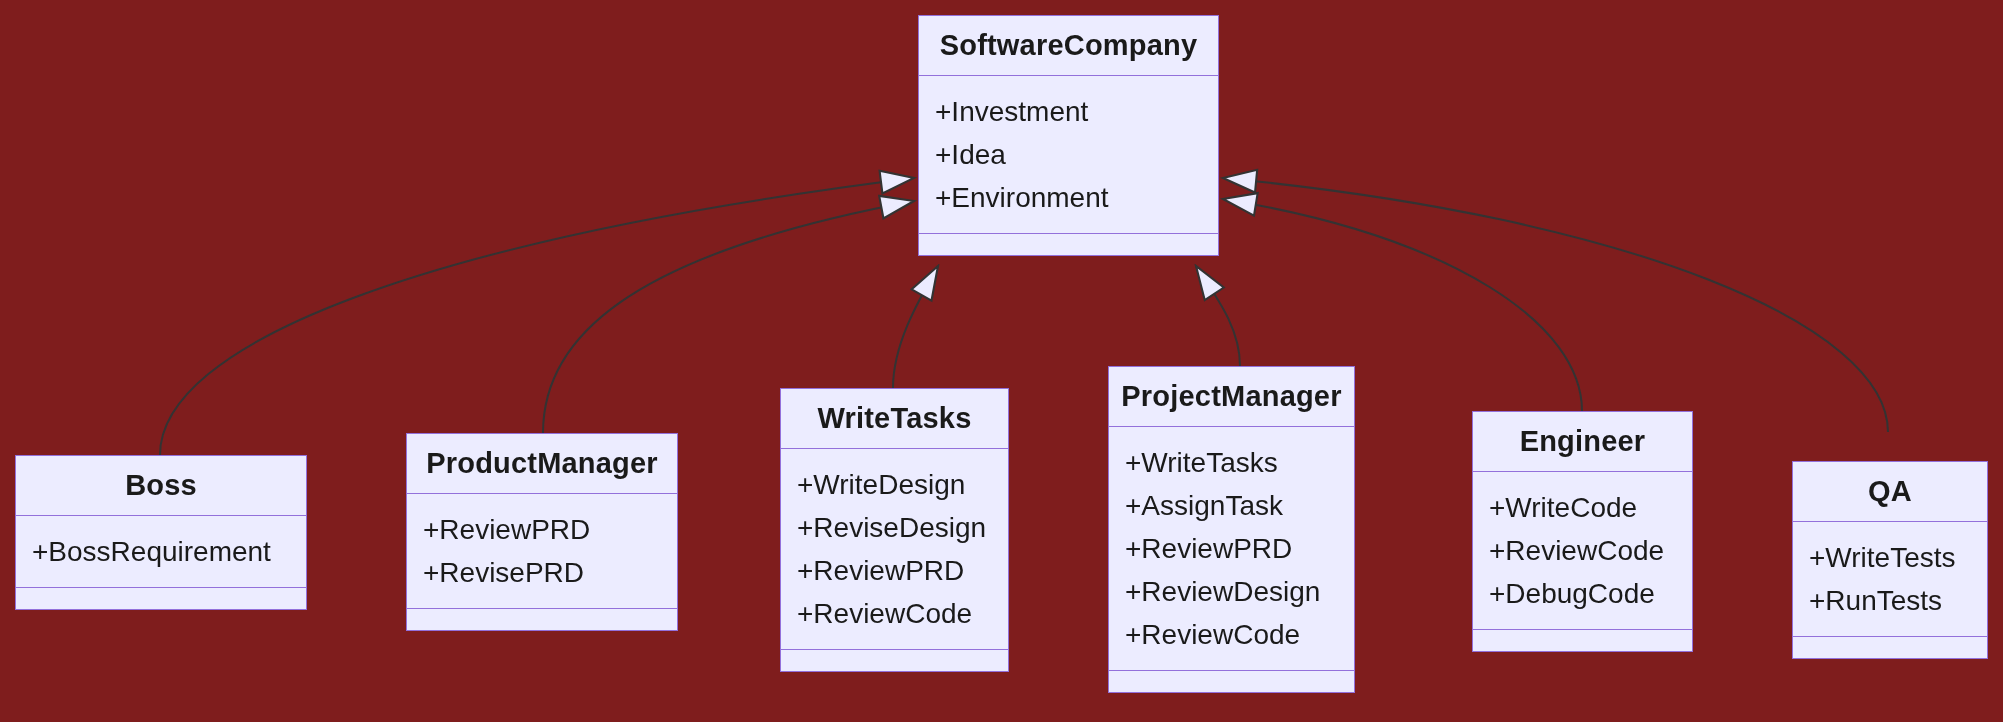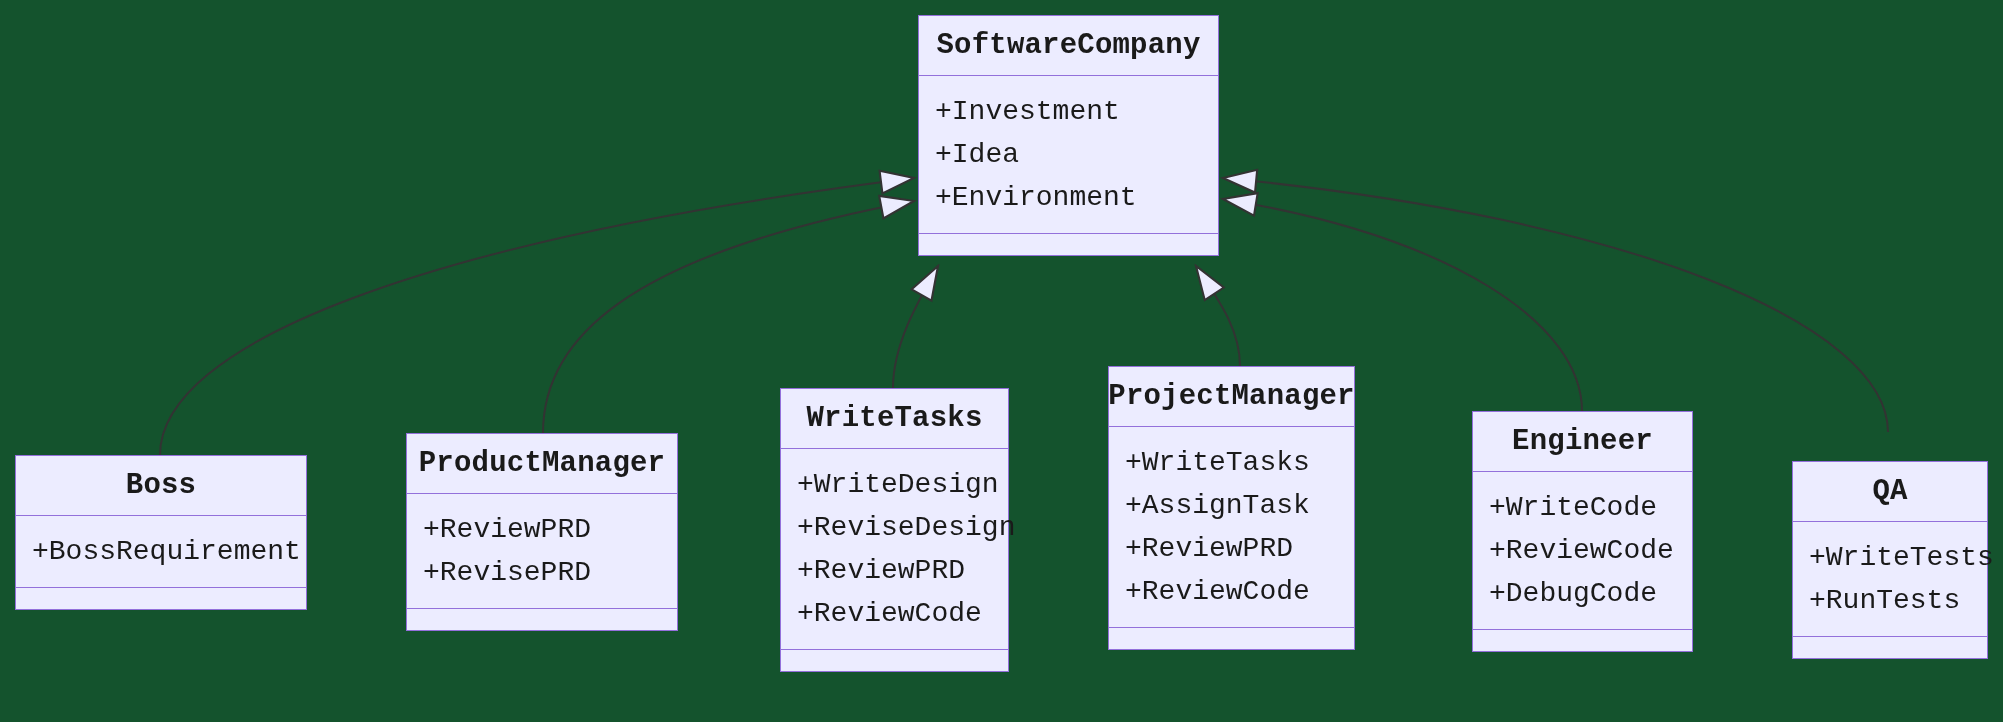--- a/index.html
+++ b/index.html
@@ -4,22 +4,22 @@
 <style>
   html, body {
     margin: 0;
     padding: 0;
     background: #ffffff;
   }
   #canvas {
     position: relative;
     width: 2003px;
     height: 722px;
-    background: #14532d;
-    font-family: Liberation Mono, monospace;
+    background: #7f1d1d;
+    font-family: Liberation Sans, sans-serif;
     overflow: hidden;
   }
   #edges {
     position: absolute;
     left: 0;
     top: 0;
     width: 2003px;
     height: 722px;
   }
   .edge {
@@ -111,20 +111,21 @@
     </div>
     <div class="class-footer"></div>
   </div>
 
   <div class="class-box" style="left:1108px; top:366px; width:247px;">
     <div class="class-title">ProjectManager</div>
     <div class="class-members">
       <div>+WriteTasks</div>
       <div>+AssignTask</div>
       <div>+ReviewPRD</div>
+      <div>+ReviewDesign</div>
       <div>+ReviewCode</div>
     </div>
     <div class="class-footer"></div>
   </div>
 
   <div class="class-box" style="left:1472px; top:411px; width:221px;">
     <div class="class-title">Engineer</div>
     <div class="class-members">
       <div>+WriteCode</div>
       <div>+ReviewCode</div>

